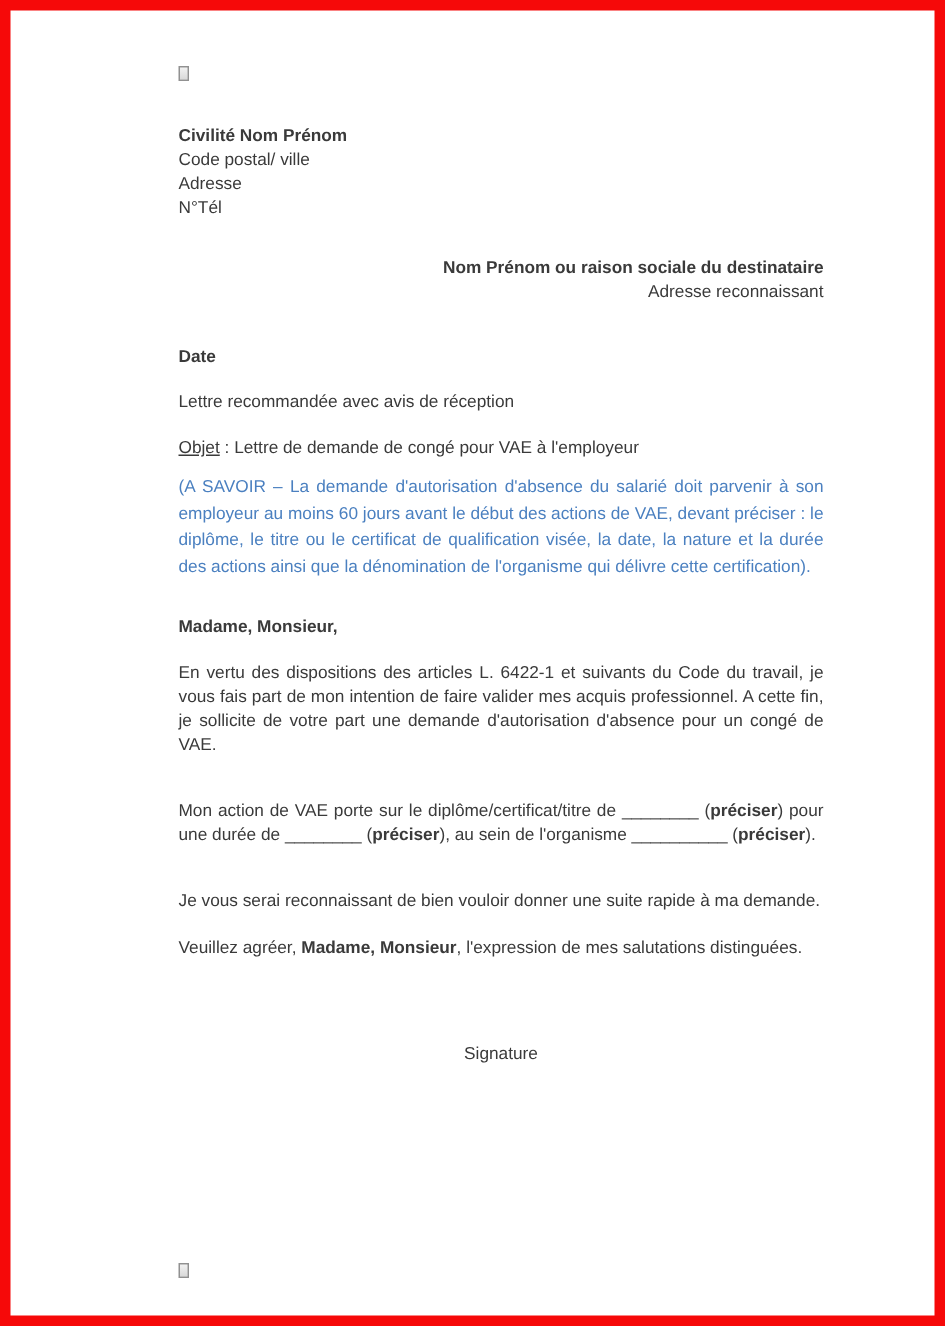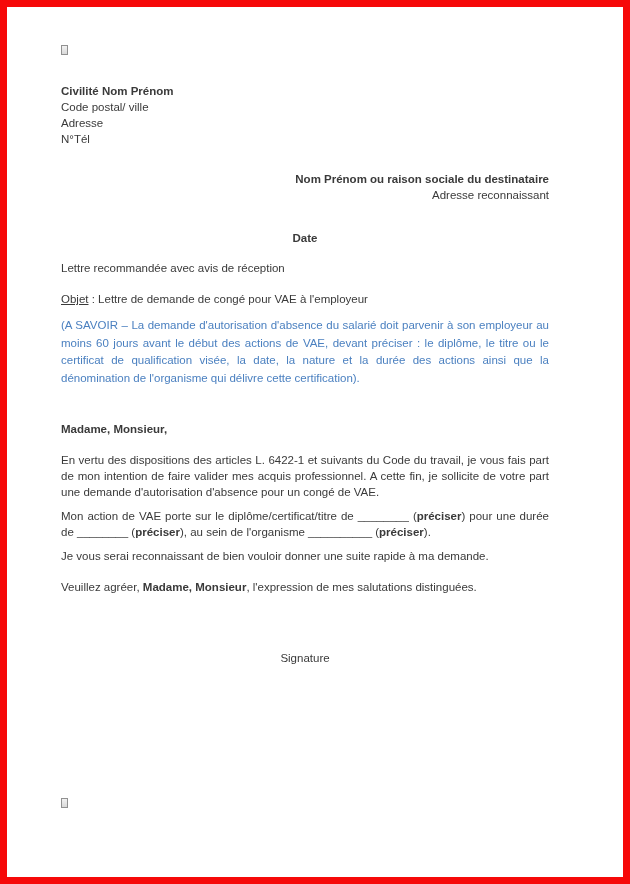--- a/index.html
+++ b/index.html
@@ -6,49 +6,49 @@
   html, body { margin: 0; padding: 0; }
   body {
     width: 630px; height: 884px;
     background: #ffffff;
     font-family: "Liberation Sans", sans-serif;
   }
   .page {
     width: 630px; height: 884px;
     border: 7px solid #f60909;
     background: #ffffff;
-    padding: 34px 74px 0 54px;
+    padding: 34px 74px 0 112px;
     color: #3a3a3a;
     font-size: 11.5px;
     line-height: 16px;
     overflow: hidden;
   }
   .glyph-box {
     display: inline-block;
     width: 7px; height: 10px;
     border: 1px solid #919191;
     background: linear-gradient(#f2f2f2, #d9d9d9);
     vertical-align: middle;
   }
   .sender { margin-top: 26px; }
   .bold { font-weight: bold; }
   .recipient { margin-top: 24px; text-align: right; }
-  .date-line { margin-top: 27px; text-align: center; font-weight: bold; }
+  .date-line { margin-top: 27px; text-align: left; font-weight: bold; }
   .mention { margin-top: 14px; }
   .objet-line { margin-top: 15px; }
   .underlined { text-decoration: underline; }
   .note {
     margin-top: 10px;
     color: #4b80c0;
     text-align: justify;
     line-height: 17.5px;
   }
-  .salutation { margin-top: 34px; font-weight: bold; }
+  .salutation { margin-top: 23px; font-weight: bold; }
   .para { margin-top: 15px; text-align: justify; }
-  .para-tight { margin-top: 8px; text-align: justify; }
+  .para-tight { margin-top: 28px; text-align: justify; }
   .signature { margin-top: 55px; text-align: center; }
   .glyph-bottom { margin-top: 128px; }
 </style>
 </head>
 <body>
 
 <div class="page">
 
   <span class="glyph-box"></span>
 

